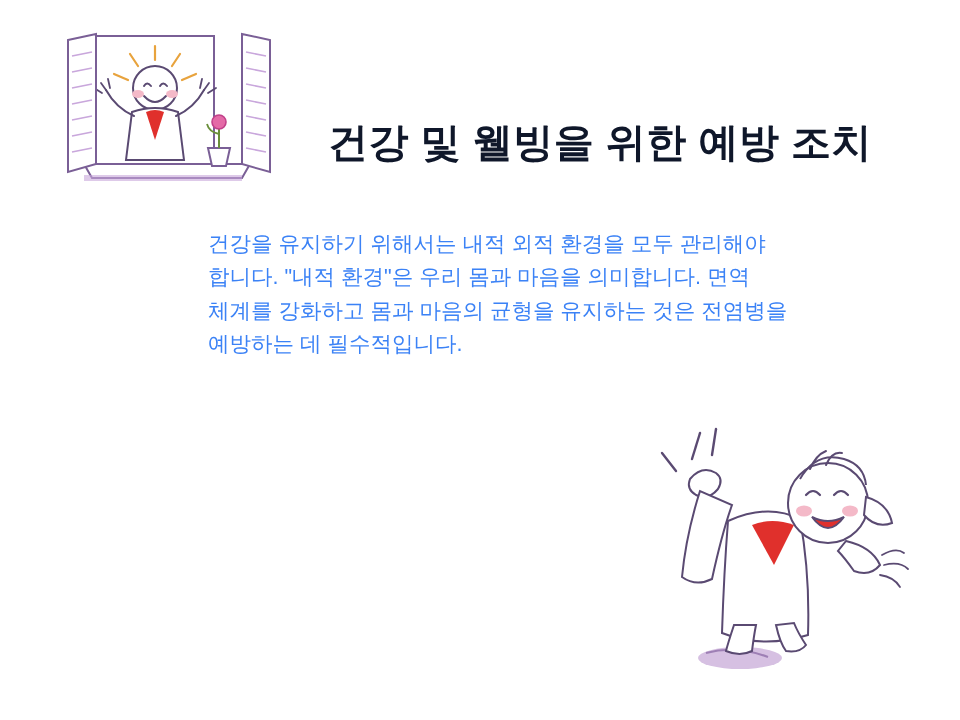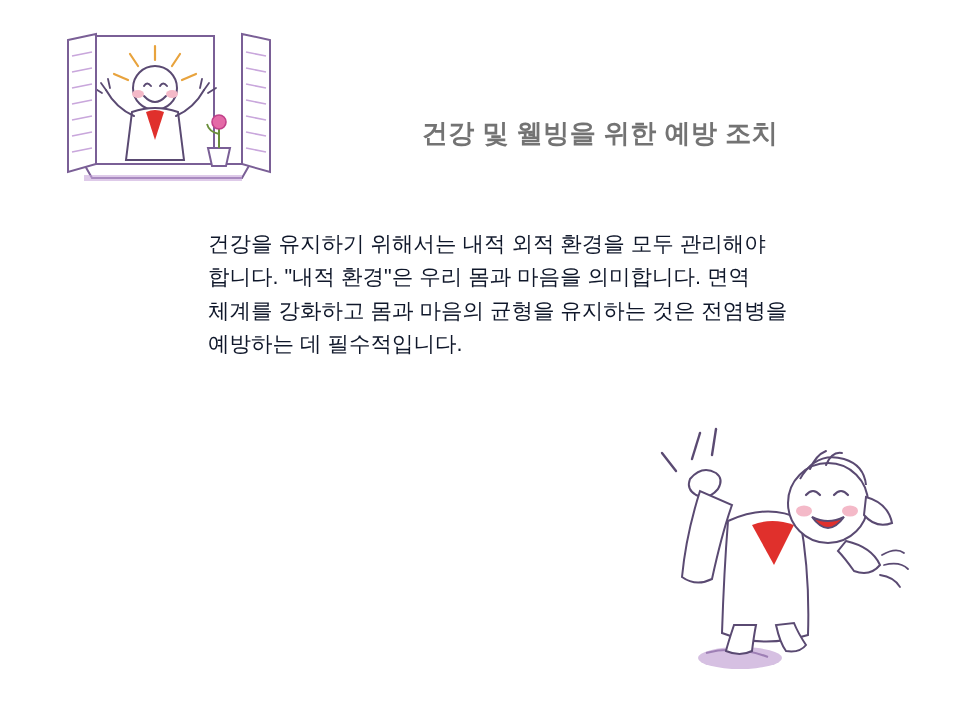--- a/index.html
+++ b/index.html
@@ -20,32 +20,32 @@
     background: #ffffff;
   }
 
   
   .slide-title {
     position: absolute;
     left: 280px;
     top: 118px;
     width: 640px;
     text-align: center;
-    font-size: 26px;
+    font-size: 40px;
     font-weight: bold;
-    color: #737373;
+    color: #0f172a;
     letter-spacing: 0.5px;
     line-height: 1.2;
     white-space: nowrap;
   }
 
   
   .para {
     position: absolute;
-    color: #0f172a;
+    color: #3b82f6;
     font-size: 21.5px;
     line-height: 1.55;
     white-space: pre-line;
   }
   .para-1 {
     left: 208px;
     top: 228px;
     width: 640px;
   }
   .para-2 {

